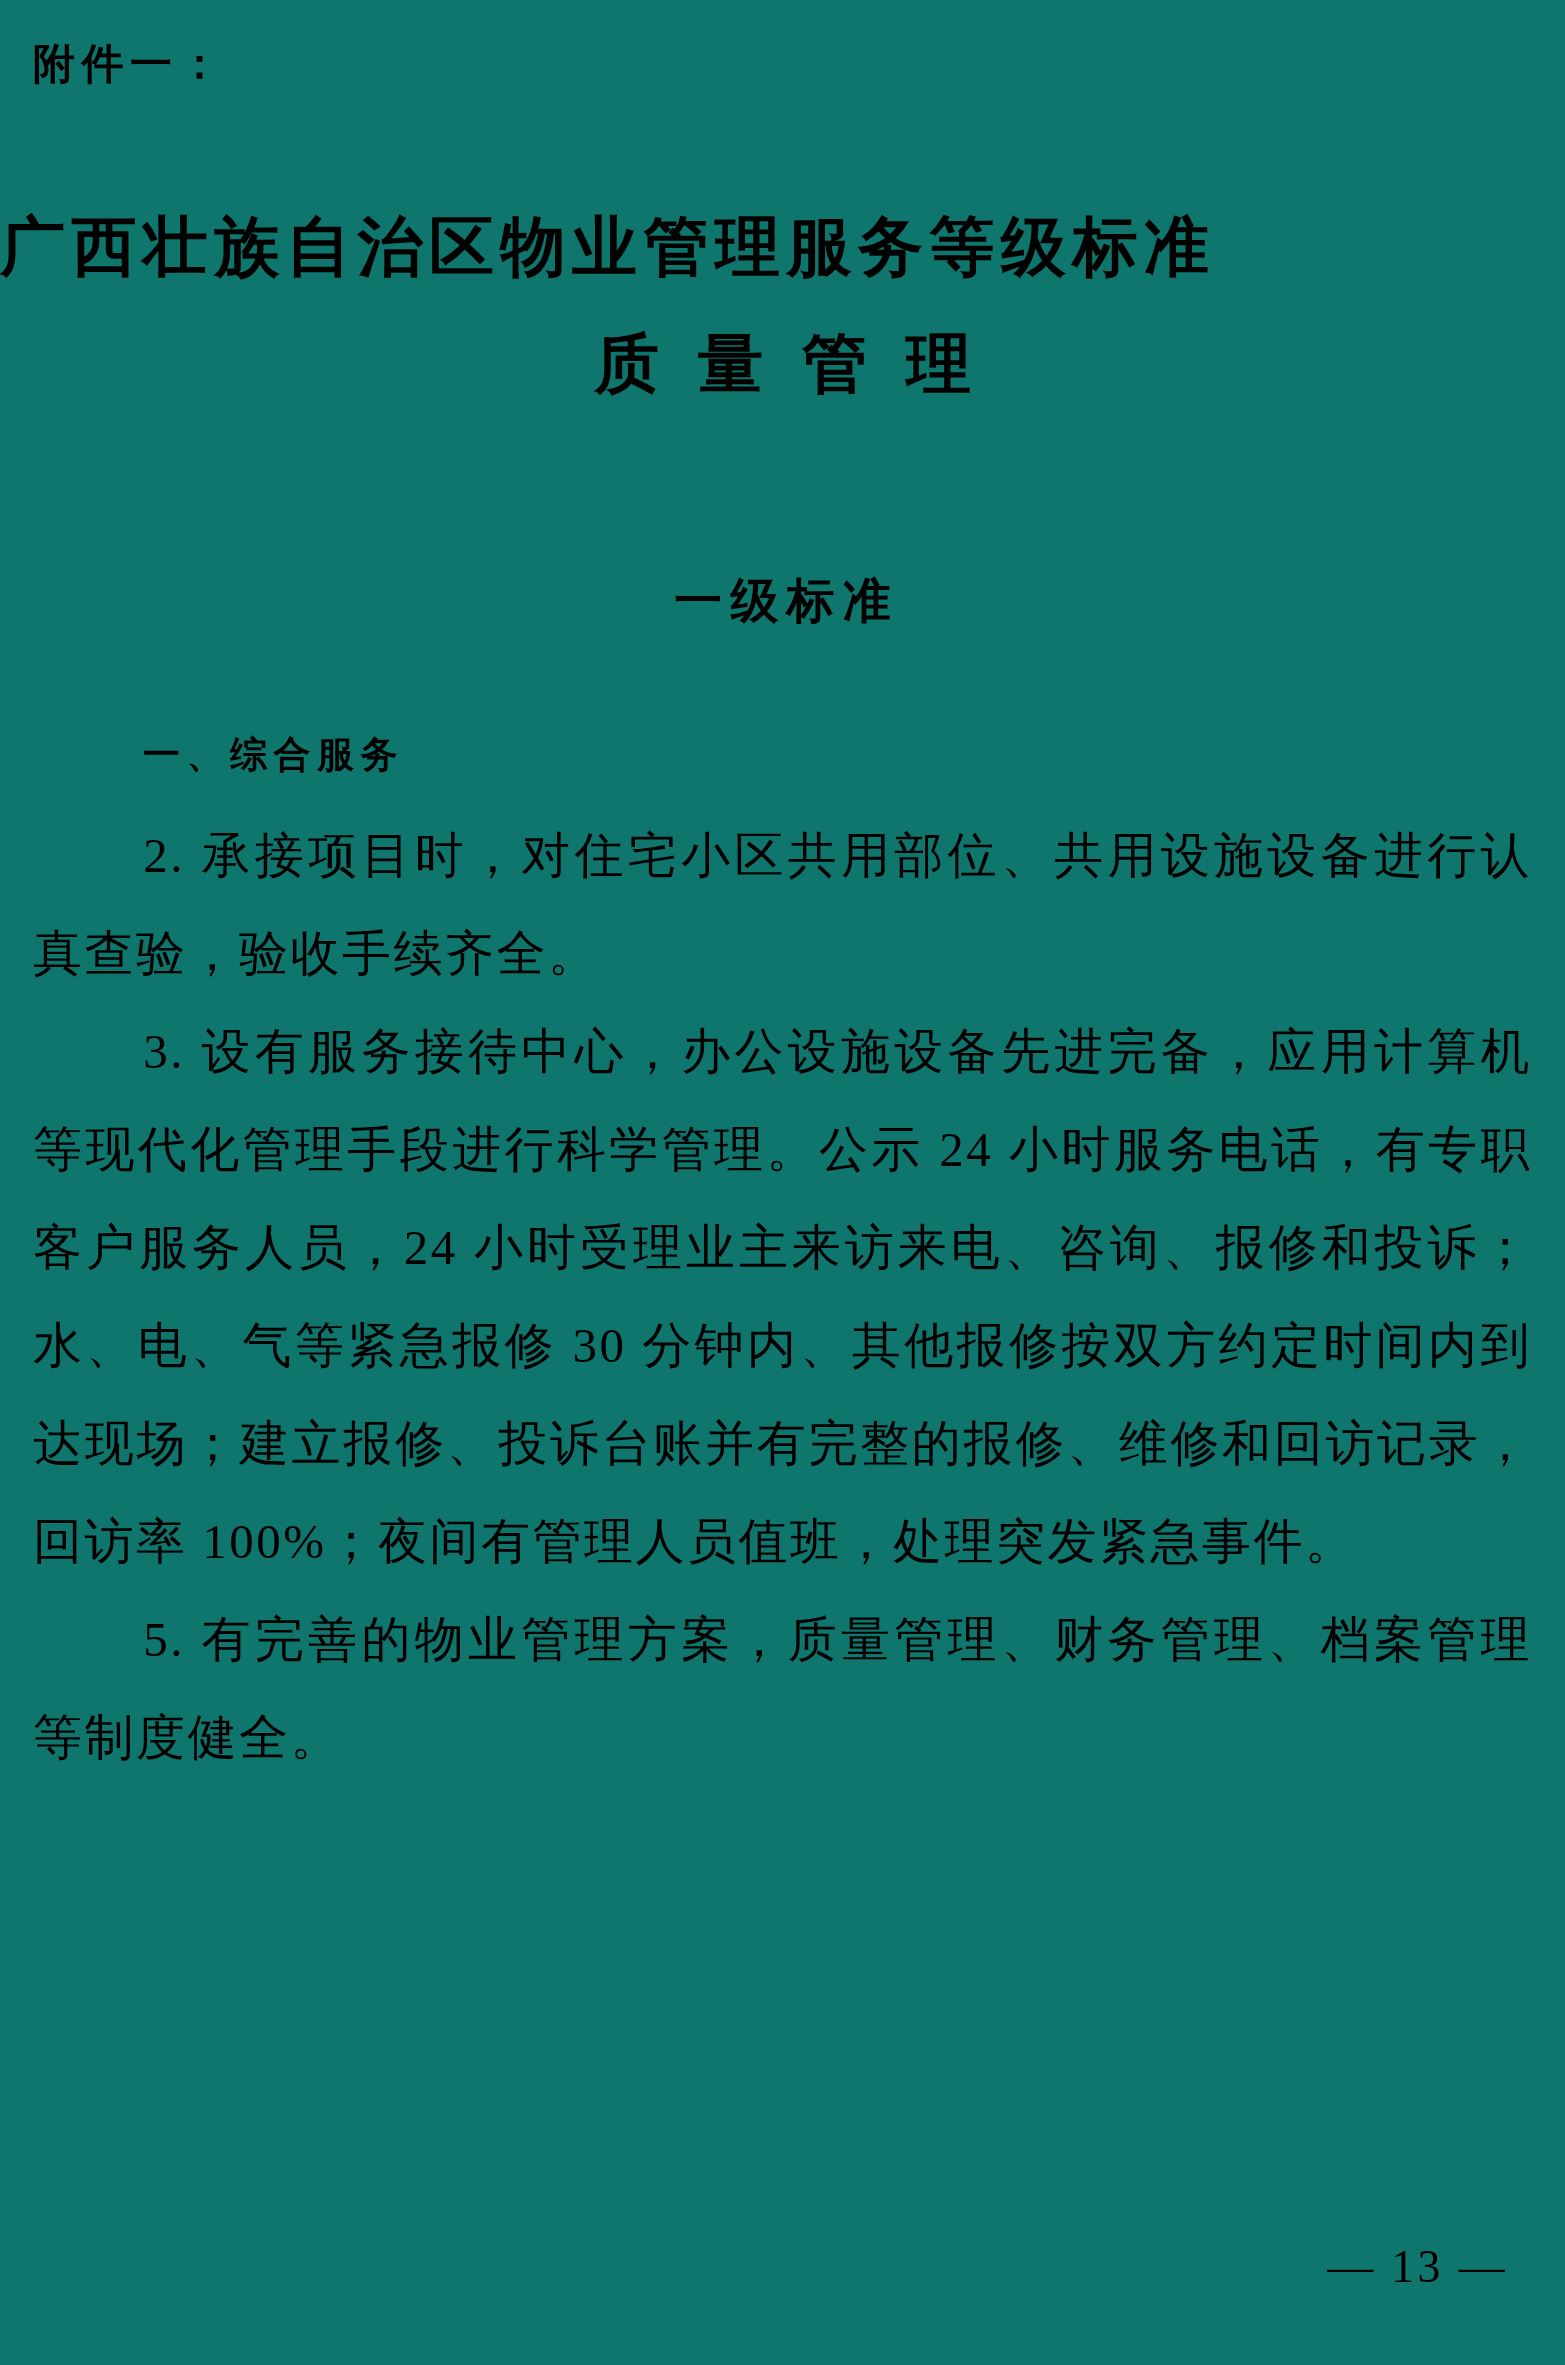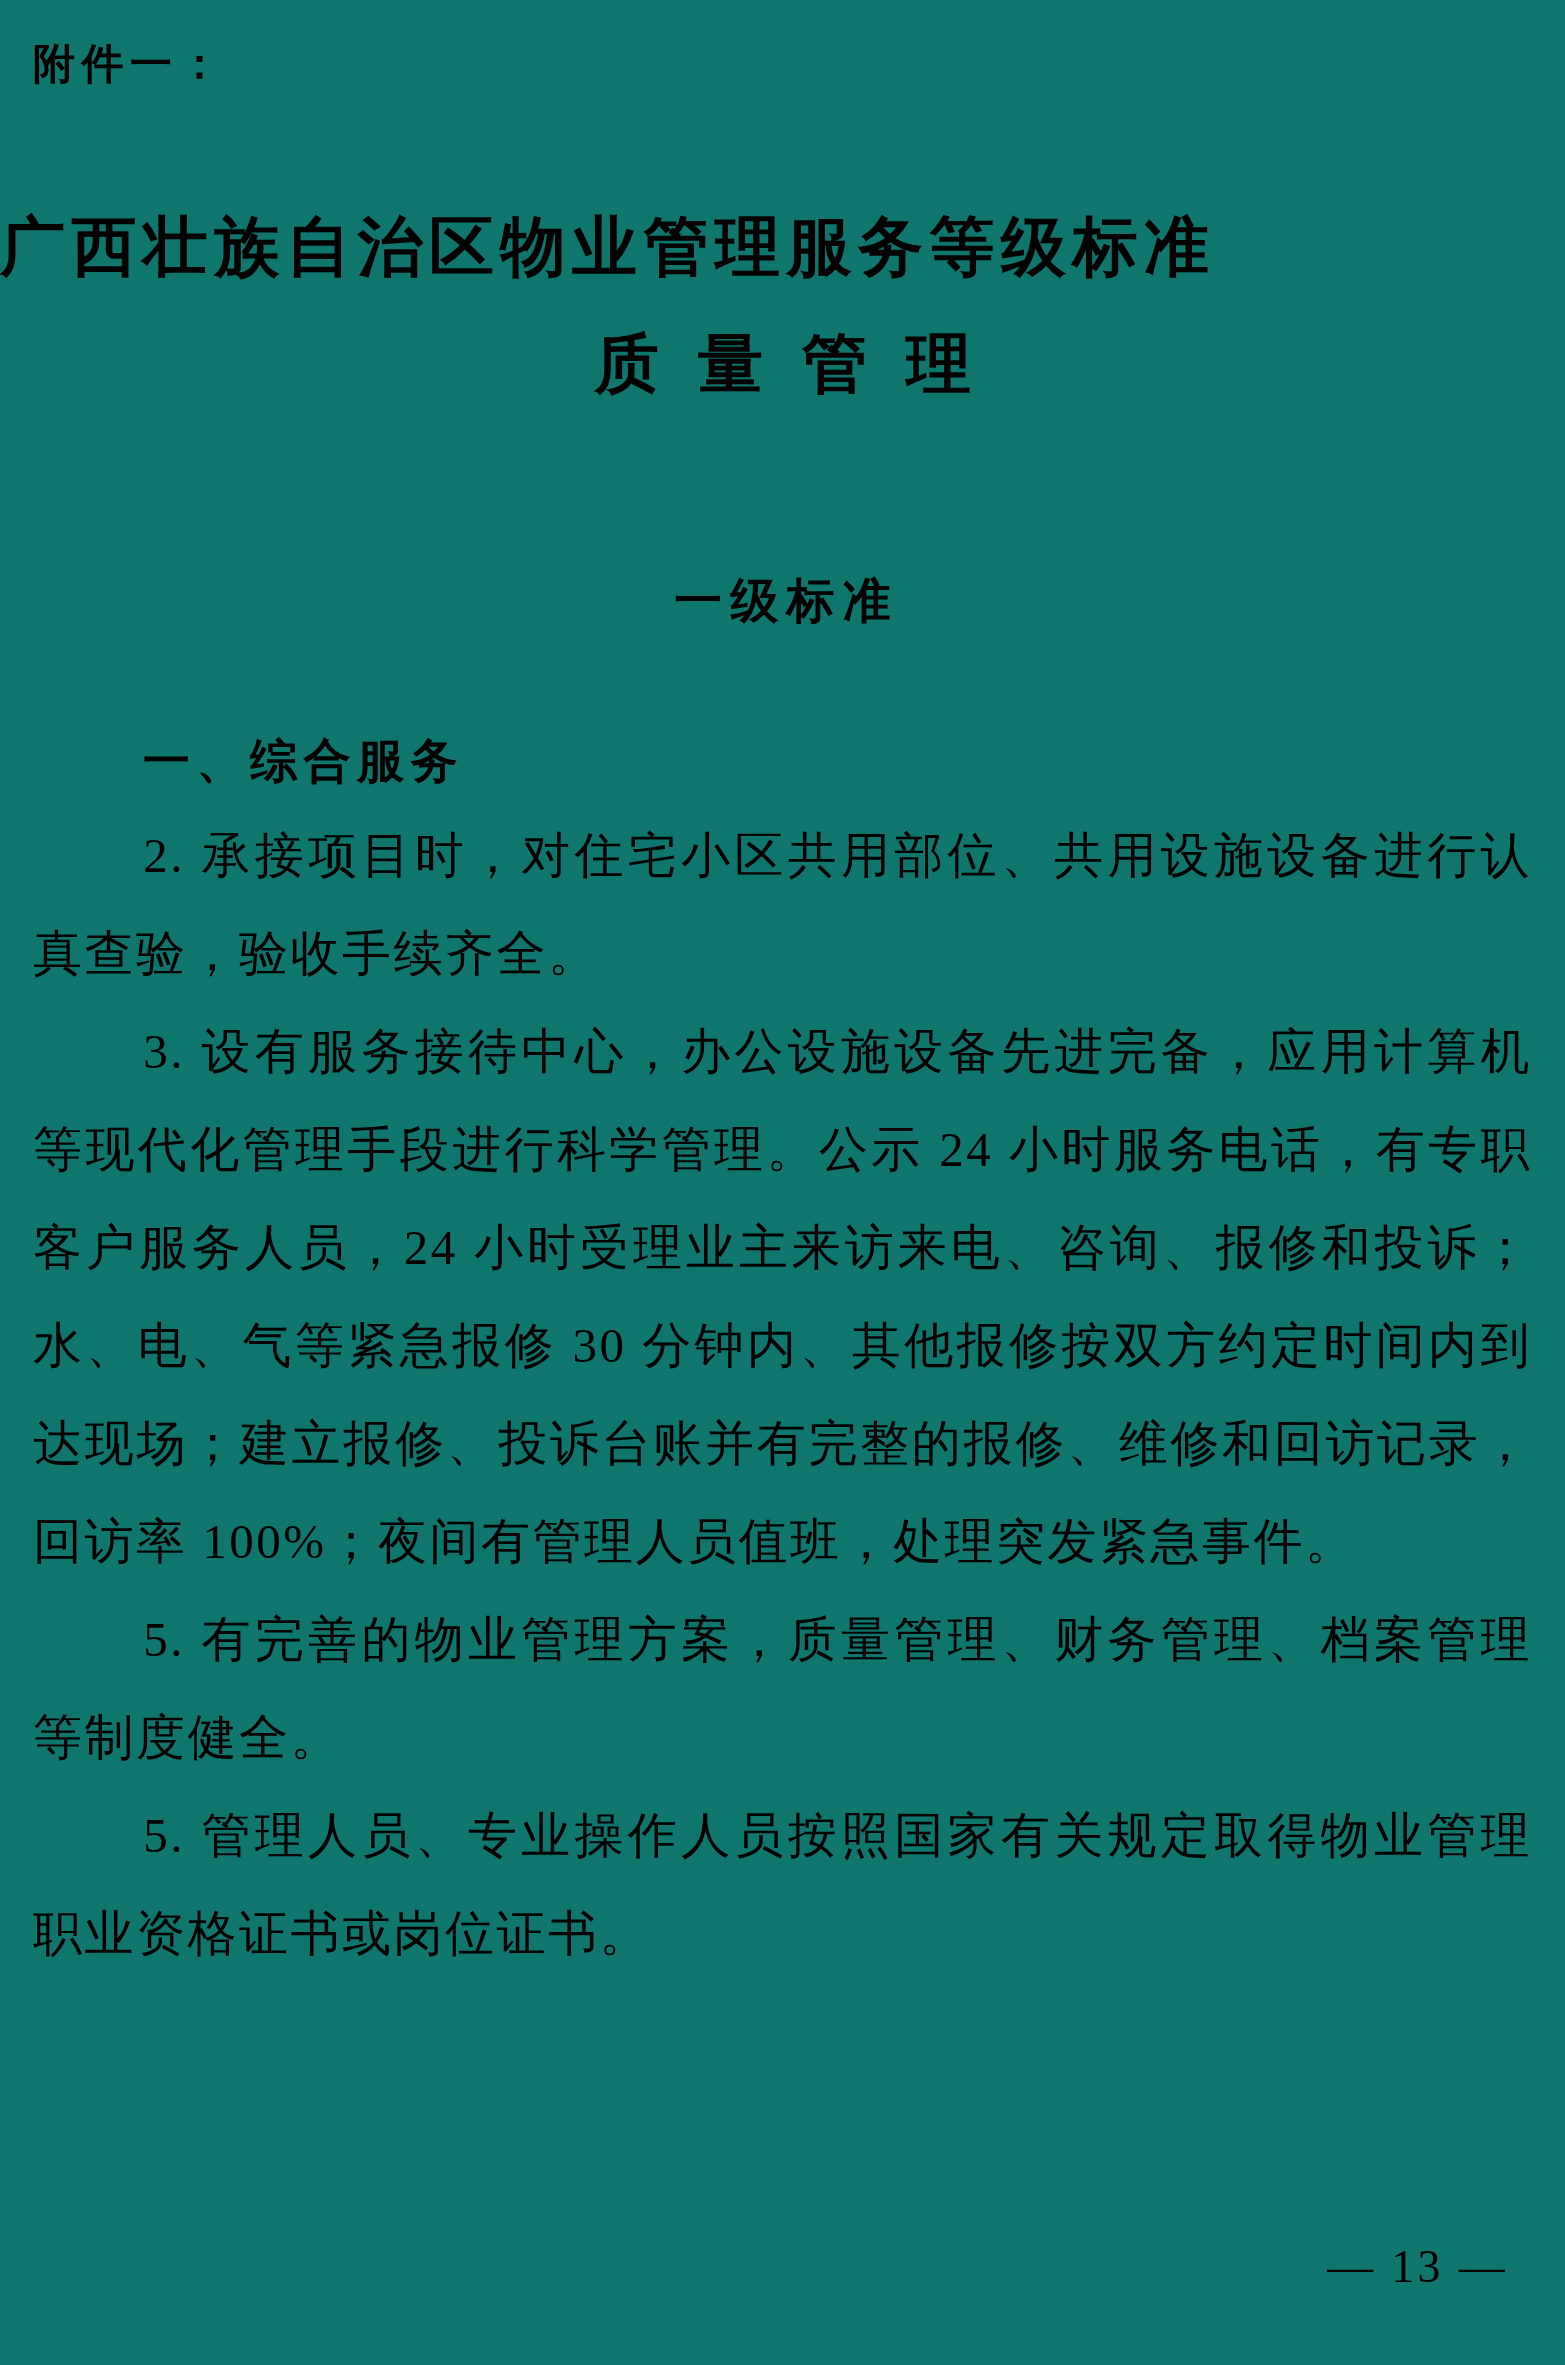--- a/index.html
+++ b/index.html
@@ -76,21 +76,21 @@
     white-space: nowrap;
   }
   
   .section-heading {
     position: absolute;
     top: 730px;
     left: 143px;
     margin: 0;
     font-family: "Liberation Sans", sans-serif;
     font-weight: bold;
-    font-size: 47px;
+    font-size: 37px;
     letter-spacing: 6.5px;
     white-space: nowrap;
   }
   
   .body-text {
     position: absolute;
     top: 807px;
     left: 33px;
     right: 33px;
     font-family: "Liberation Serif", serif;
@@ -128,19 +128,18 @@
   <h1 class="title2">质量管理</h1>
 
   <h2 class="level-heading">一级标准</h2>
 
   <h3 class="section-heading">一、综合服务</h3>
 
   <div class="body-text">
     <p>2. 承接项目时，对住宅小区共用部位、共用设施设备进行认真查验，验收手续齐全。</p>
     <p>3. 设有服务接待中心，办公设施设备先进完备，应用计算机等现代化管理手段进行科学管理。公示 24 小时服务电话，有专职客户服务人员，24 小时受理业主来访来电、咨询、报修和投诉；水、电、气等紧急报修 30 分钟内、其他报修按双方约定时间内到达现场；建立报修、投诉台账并有完整的报修、维修和回访记录，回访率 100%；夜间有管理人员值班，处理突发紧急事件。</p>
     <p>5. 有完善的物业管理方案，质量管理、财务管理、档案管理等制度健全。</p>
-    <p>5. 管理人员、专业操作人员按照国家有关规定取得物业管理职业资格证书或岗位证书。</p>
   </div>
 
   <div class="page-number">— 13 —</div>
 
 </div>
 
 
 </body></html>

